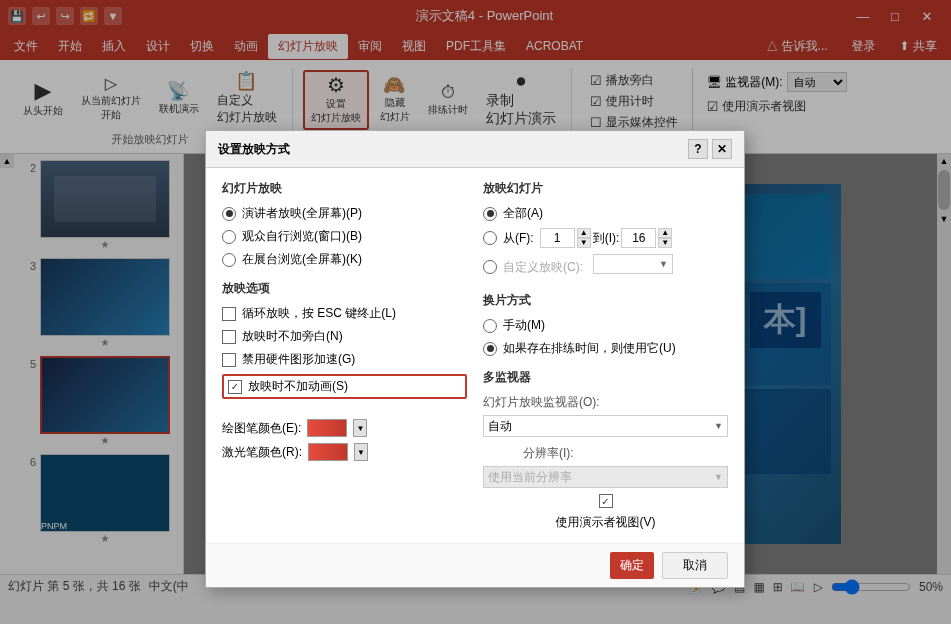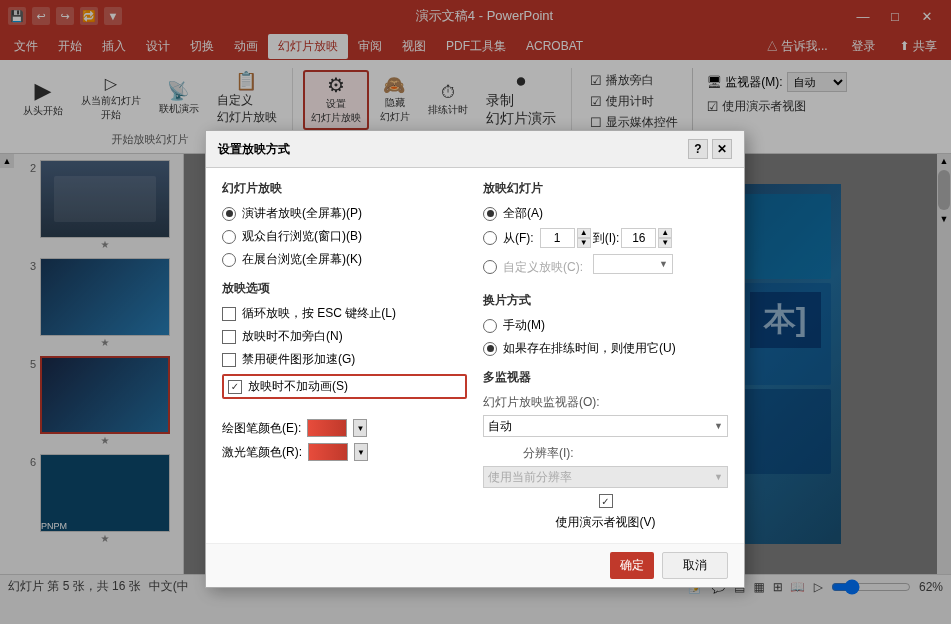--- a/index.html
+++ b/index.html
@@ -425,21 +425,21 @@
   <span>中文(中</span>
   <div class="statusbar-right">
     <span>📝</span>
     <span>💬</span>
     <span>▤</span>
     <span>▦</span>
     <span>⊞</span>
     <span>📖</span>
     <span>▷</span>
     <input type="range" min="10" max="200" value="50" class="zoom-slider" style="width: 80px;">
-    <span>62%</span>
+    <span>50%</span>
   </div>
 </div>
 
 <div class="dialog-overlay">
   <div class="dialog">
 
     <div class="dialog-title">
       <span>设置放映方式</span>
       <div class="dialog-title-btns">
         <div class="dialog-title-btn">?</div>

